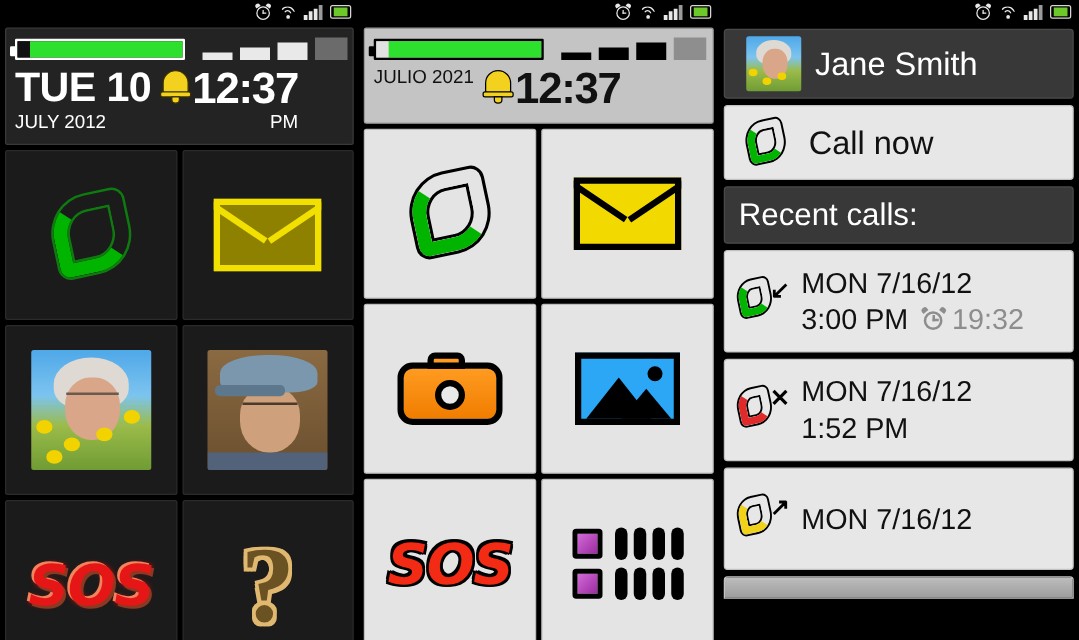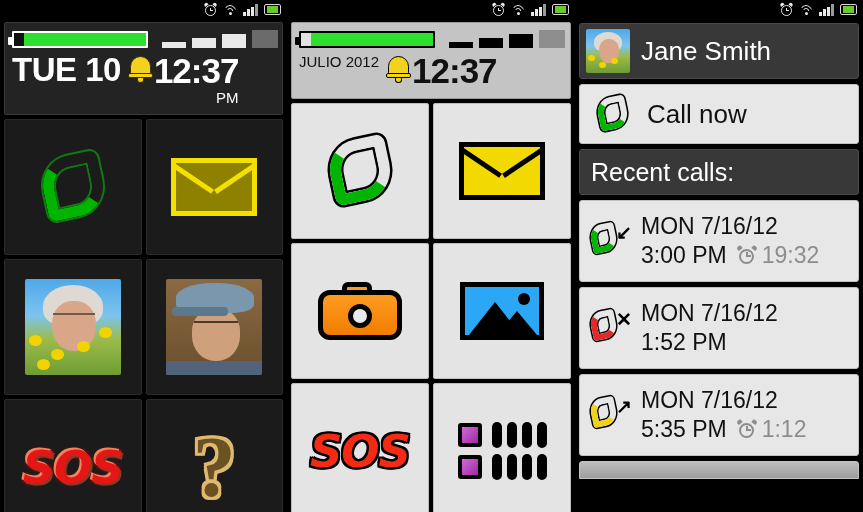--- a/index.html
+++ b/index.html
@@ -186,21 +186,21 @@
   .photo.pm .brim { position:absolute; left:6px; top:28px; width:56px; height:9px; background:#5d788d; border-radius:4px; }
   .photo.pm .face { position:absolute; left:26px; top:30px; width:48px; height:52px; background:#cfa07c; border-radius:42% 42% 48% 48%; }
   .photo.pm .gl   { position:absolute; left:28px; top:42px; width:44px; height:8px; border-top:2px solid #4a3a2c; }
   .photo.pm .coat { position:absolute; left:0; bottom:0; width:100%; height:14px; background:#51627a; }
 
   
   .p3wrap { padding:4px; display:flex; flex-direction:column; gap:5px; }
   .p3 .card-dark { background:#383838; border:1px solid #4a4a4a; border-radius:3px; color:#fff; }
   .p3 .card-light { background:#e7e7e7; border:1px solid #c2c2c2; border-radius:3px; color:#111; }
 
-  .contacthdr { display:flex; align-items:center; gap:11px; padding:6px 6px; height:56px; }
+  .contacthdr { display:flex; align-items:center; gap:11px; padding:6px 17px; height:56px; }
   .contacthdr .av { width:44px; height:44px; flex:0 0 auto; }
   .contacthdr .nm { font-size:26px; }
 
   .callnow { display:flex; align-items:center; gap:14px; padding:7px 13px; height:60px; }
   .callnow .lbl { font-size:26px; }
 
   .ic-phone-sm { width:40px; height:40px; position:relative; flex:0 0 auto; }
   .ic-phone-sm .hs { position:absolute; left:5px; top:3px; width:29px; height:32px;
      border:6px solid #00b400; border-radius:50% 14% 50% 14%;
      border-top-color:transparent; border-right-color:transparent; transform:rotate(-12deg);
@@ -274,20 +274,21 @@
         <div class="sigbars">
           <b style="width:24px;height:6px"></b>
           <b style="width:24px;height:10px"></b>
           <b style="width:24px;height:14px"></b>
           <b class="off" style="width:26px;height:18px"></b>
         </div>
       </div>
       <div class="clockrow">
         <div class="dateblk">
           <div class="bigdate">TUE 10</div>
+          <div class="subdate">JULY 2012</div>
         </div>
         <div class="timeblk">
           <span class="bell">
             <span class="dome"></span>
               <span class="rim"></span>
               <span class="clap"></span>
           </span>
           <span>
             <div class="timetxt">12:37</div>
             <div class="ampm">PM</div>
@@ -373,21 +374,21 @@
         </div>
         <div class="sigbars">
           <b style="width:24px;height:6px"></b>
           <b style="width:24px;height:10px"></b>
           <b style="width:24px;height:14px"></b>
           <b class="off" style="width:26px;height:18px"></b>
         </div>
       </div>
       <div class="clockrow">
         <div class="dateblk">
-          <div class="subdate">JULIO 2012</div>
+          <div class="subdate">JULIO 2021</div>
         </div>
         <div class="timeblk">
           <span class="bell">
             <span class="dome"></span>
               <span class="rim"></span>
               <span class="clap"></span>
           </span>
           <span>
             <div class="timetxt">12:37</div>
             <div class="ampm"></div>
@@ -536,33 +537,20 @@
         </span>
       </div>
 
       <div class="card-light callitem">
         <span class="ic-call out">
           <span class="hs"></span>
             <span class="arr">↗</span>
         </span>
         <span class="txt">
           <span class="l1">MON 7/16/12</span>
-          <span class="l2">
-            <span>5:35 PM</span>
-            <span class="dur">
-              <span class="ic-clock">
-                <span class="e l"></span>
-                  <span class="e r"></span>
-                  <span class="b"></span>
-                  <span class="hh"></span>
-                  <span class="mm"></span>
-              </span>
-              <span>1:12</span>
-            </span>
-          </span>
         </span>
       </div>
 
       <div class="partial"></div>
     </div>
   </div>
 
 </div>
 
 </body></html>

